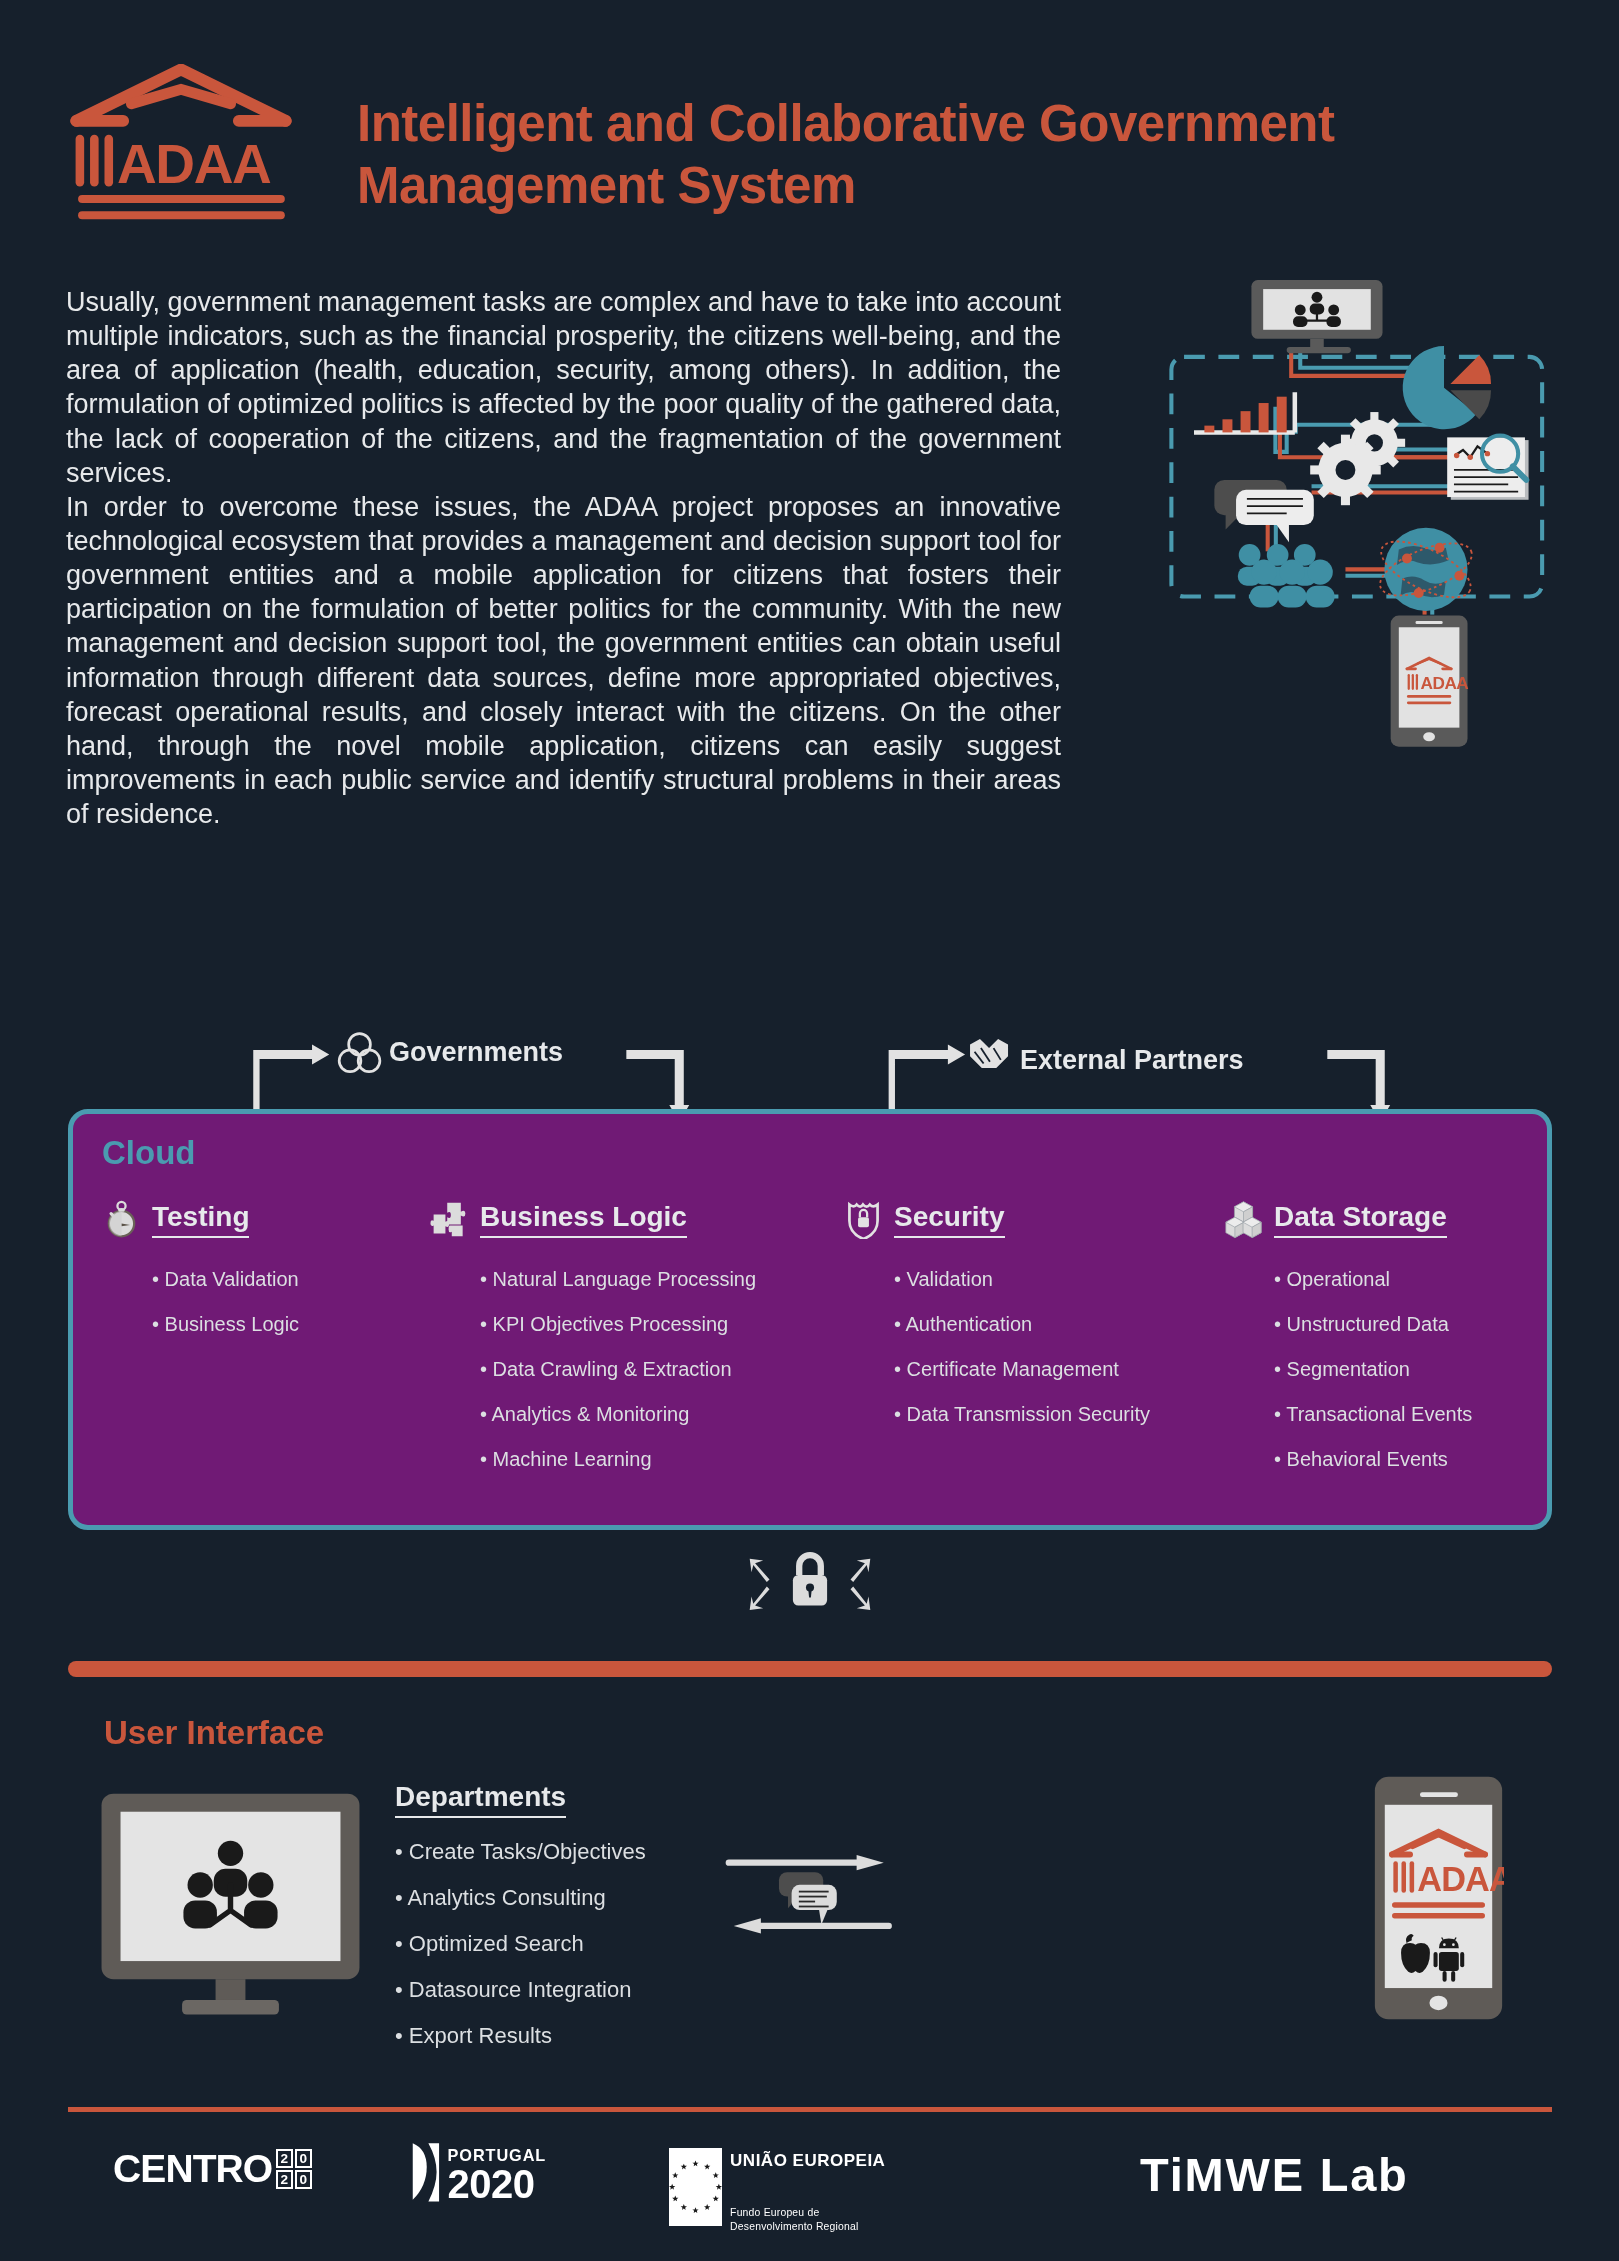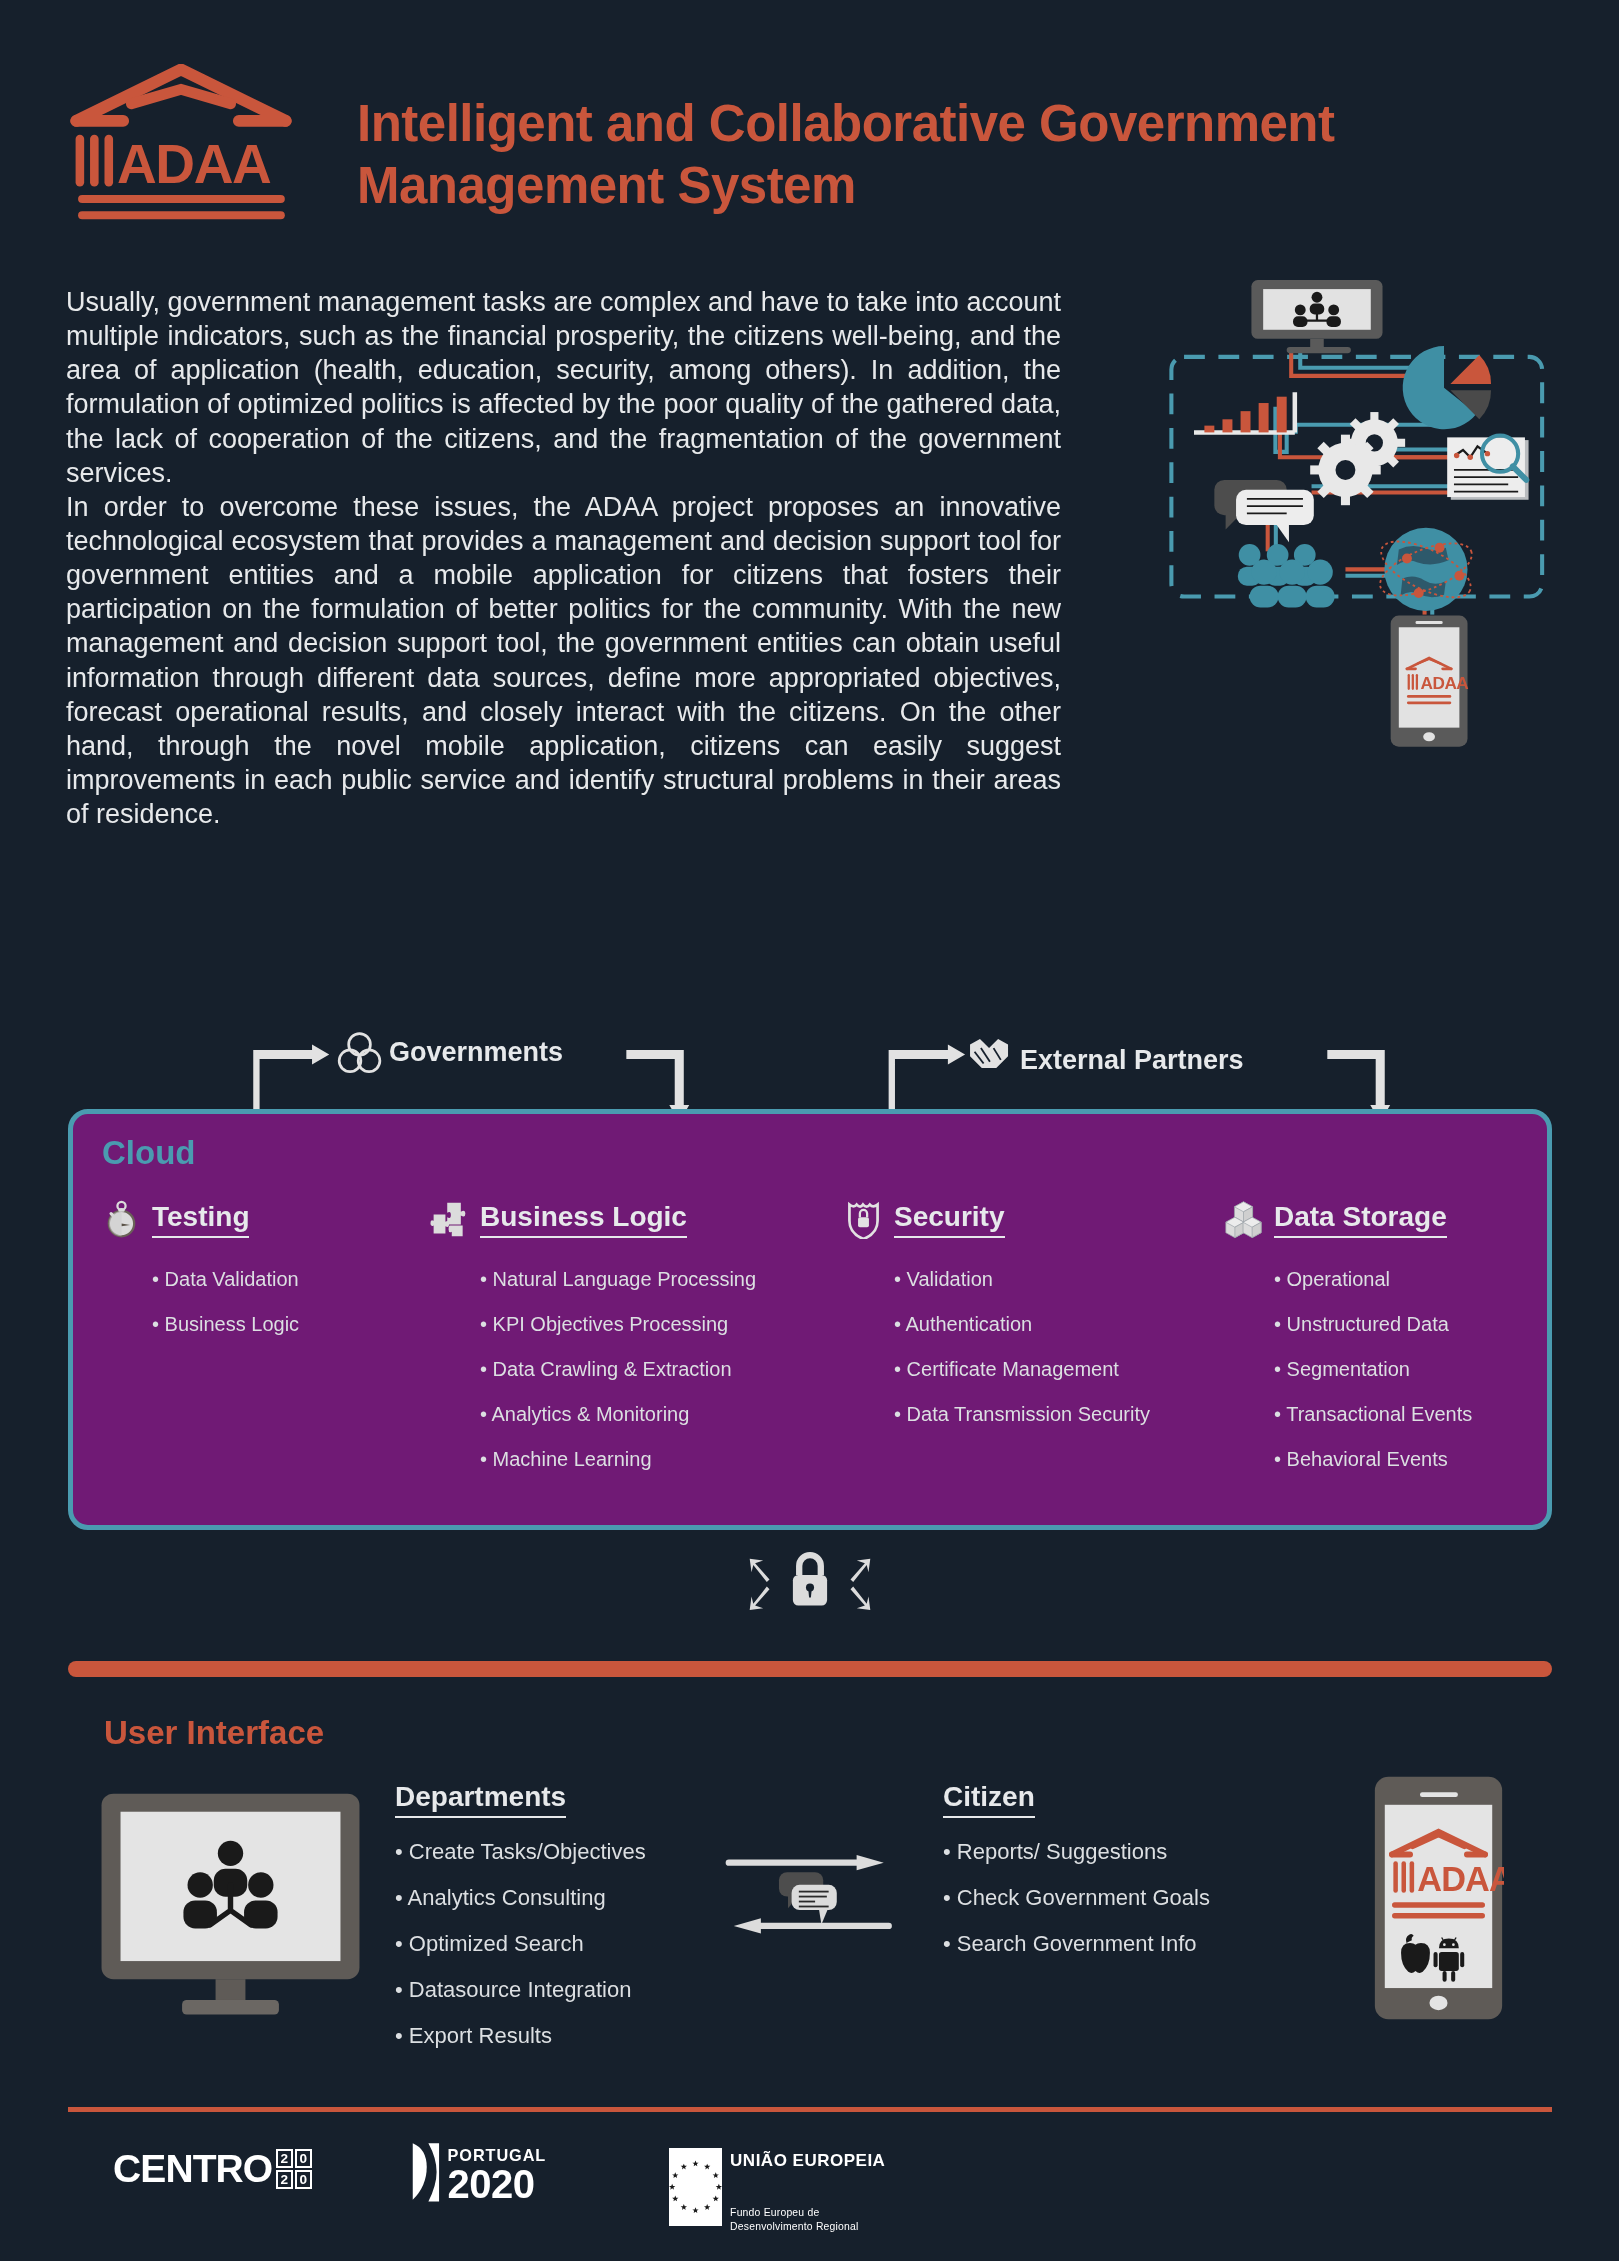--- a/index.html
+++ b/index.html
@@ -520,28 +520,20 @@
         <g stroke="#2a2a2a" stroke-width="4">
           <line x1="172" y1="143" x2="238" y2="143"></line>
           <line x1="172" y1="154" x2="234" y2="154"></line>
           <line x1="172" y1="165" x2="208" y2="165"></line>
           <line x1="172" y1="176" x2="238" y2="176"></line>
         </g>
       </g>
     </svg>
   </div>
 
-  <div class="ui-col" style="left:943px; top:1781px; width:407px;">
-    <div class="ui-col-title">Citizen</div>
-    <ul>
-      <li>Reports/ Suggestions</li>
-      <li>Check Government Goals</li>
-      <li>Search Government  Info</li>
-    </ul>
-  </div>
 
   <div class="phone">
     <svg viewBox="0 0 290 545" width="131" height="246">
       <rect x="4" y="4" width="282" height="537" rx="30" fill="#5f5b57"></rect>
       <rect x="26" y="66" width="238" height="406" fill="#e4e4e4"></rect>
       <rect x="104" y="38" width="84" height="11" rx="5" fill="#e4e4e4"></rect>
       <ellipse cx="145" cy="505" rx="20" ry="16" fill="#e4e4e4"></ellipse>
       <g stroke="#c9563c" fill="none" stroke-linecap="round">
         <path d="M42 176 L145 126 L248 176" stroke-width="13"></path>
         <path d="M42 176 L82 176" stroke-width="13"></path>
@@ -646,16 +638,17 @@
         </svg>
       </div>
       <div style="margin-left:8.1px; padding-top:2.7px;">
         <div class="eu-label-top">UNIÃO EUROPEIA</div>
         <div style="height:35px;"></div>
         <div class="eu-label">Fundo Europeu de</div>
         <div class="eu-label">Desenvolvimento Regional</div>
       </div>
     </div>
 
+    <div class="f-logo timwe" style="left:1140px; top:21px;">TiMWE Lab</div>
   </div>
 
 </div>
 
 
 </body></html>

